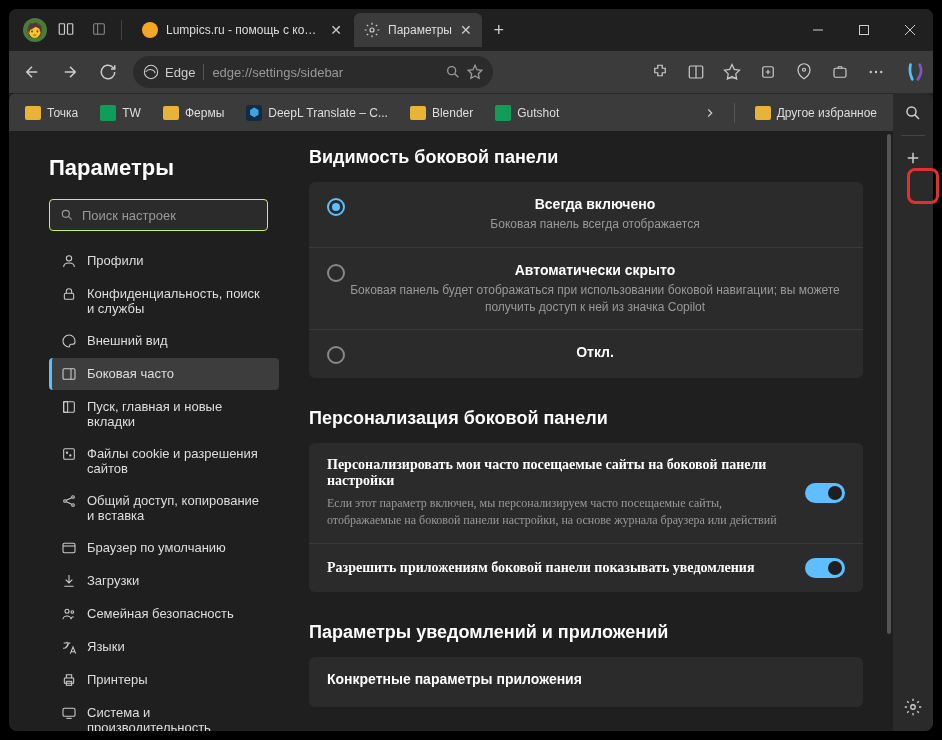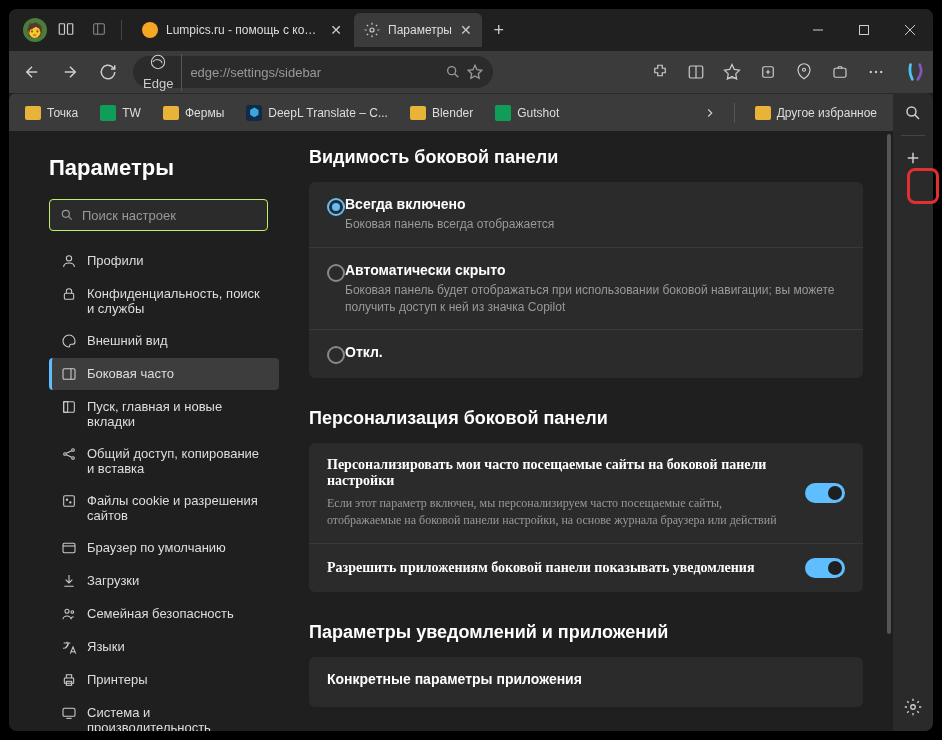--- a/index.html
+++ b/index.html
@@ -14,42 +14,42 @@
 .tab.active { background: #3b3b3b; }
 .tab-favicon { width: 16px; height: 16px; margin-right: 8px; flex-shrink: 0; }
 .tab-text { white-space: nowrap; overflow: hidden; text-overflow: ellipsis; flex: 1; }
 .tab-close { margin-left: 8px; color: #ccc; cursor: pointer; font-size: 14px; }
 .newtab-btn { width: 30px; height: 30px; color: #ccc; display: flex; align-items: center; justify-content: center; font-size: 18px; border-radius: 4px; }
 .win-controls { margin-left: auto; display: flex; }
 .win-btn { width: 46px; height: 42px; display: flex; align-items: center; justify-content: center; color: #ccc; font-size: 12px; }
 .toolbar { height: 42px; display: flex; align-items: center; background: #3b3b3b; padding: 0 6px; gap: 4px; }
 .tb-btn { width: 34px; height: 32px; display: flex; align-items: center; justify-content: center; color: #ccc; border-radius: 4px; }
 .addressbar { flex: 1; height: 32px; background: #2b2b2b; border-radius: 16px; display: flex; align-items: center; padding: 0 10px; margin: 0 4px; color: #ccc; font-size: 13px; max-width: 360px; }
-.addr-edge { display: flex; align-items: center; gap: 6px; padding-right: 8px; border-right: 1px solid #555; margin-right: 8px; flex-direction: column; }
+.addr-edge { display: flex; align-items: center; gap: 6px; padding-right: 8px; border-right: 1px solid #555; margin-right: 8px; }
 .addr-text { flex: 1; color: #999; }
 .addr-icons { display: flex; gap: 6px; align-items: center; }
 .right-icons { display: flex; gap: 2px; margin-left: auto; }
 .copilot-bar { width: 34px; height: 42px; display: flex; align-items: center; justify-content: center; }
 .bookmarks-bar { height: 38px; background: #3b3b3b; display: flex; align-items: center; padding: 0 8px; gap: 6px; font-size: 12px; color: #ddd; border-top: 1px solid #2a2a2a; }
 .bm-item { display: flex; align-items: center; gap: 6px; padding: 4px 8px; border-radius: 4px; white-space: nowrap; }
 .bm-folder { width: 16px; height: 14px; background: #e8b339; border-radius: 2px; }
 .bm-sheets { width: 16px; height: 16px; background: #0f9d58; border-radius: 2px; }
 .bm-deepl { width: 16px; height: 16px; background: #0f2b46; border-radius: 3px; display:flex;align-items:center;justify-content:center;color:#3ca5e0;font-size:11px;font-weight:bold;}
 .bm-spacer { flex: 1; }
 .content { flex: 1; display: flex; background: #1f1f1f; overflow: hidden; }
 .sidebar-left { width: 300px; padding: 24px 0 0 40px; color: #fff; overflow-y: auto; }
 .settings-title { font-size: 22px; font-weight: 600; margin-bottom: 18px; }
 .search-box { width: 219px; height: 32px; background: #2b2b2b; border: 1px solid #bef264; border-radius: 4px; display: flex; align-items: center; padding: 0 10px; margin-bottom: 14px; color: #999; font-size: 13px; gap: 8px; }
 .nav-item { display: flex; align-items: flex-start; gap: 10px; padding: 8px 12px; margin: 1px 30px 1px 0; border-radius: 4px; font-size: 13px; color: #ddd; cursor: pointer; }
 .nav-item.selected { background: #3d3d3d; border-left: 3px solid #5ebeff; padding-left:9px;}
 .nav-icon { width: 16px; height: 16px; flex-shrink: 0; }
 .main-panel { flex: 1; padding: 16px 30px 0 0; overflow-y: auto; color: #fff; }
 .section-title { font-size: 18px; font-weight: 600; margin-bottom: 14px; }
 .card { background: #2b2b2b; border-radius: 6px; padding: 0; margin-bottom: 30px; }
-.radio-row { display: flex; align-items: flex-start; padding: 14px 18px; gap: 0; }
+.radio-row { display: flex; align-items: flex-start; padding: 14px 18px; gap: 0; text-align: center; }
 .radio-row + .radio-row { border-top: 1px solid #3a3a3a; }
 .radio { width: 18px; height: 18px; border: 2px solid #888; border-radius: 50%; flex-shrink: 0; margin-top: 2px; position: relative; }
 .radio.checked { border-color: #5ebeff; }
 .radio.checked::after { content: ''; position: absolute; width: 8px; height: 8px; background: #5ebeff; border-radius: 50%; top: 3px; left: 3px; }
 .radio-content { flex: 1; }
 .radio-title { font-size: 14px; font-weight: 600; margin-bottom: 4px; }
 .radio-desc { font-size: 12px; color: #999; line-height: 1.4; }
 .toggle-row { display: flex; align-items: center; padding: 14px 18px; gap: 26px; font-family: Liberation Serif, serif; }
 .toggle-row + .toggle-row { border-top: 1px solid #3a3a3a; }
 .toggle-content { flex: 1; }
@@ -293,35 +293,35 @@
             </div>
           <div class="nav-item">
               <svg class="nav-icon" viewBox="0 0 24 24" fill="none" stroke="#ccc" stroke-width="1.6">
                 <rect x="4" y="4" width="16" height="16" rx="2"></rect>
                 <rect x="4" y="4" width="6" height="16"></rect>
               </svg>
               <span>Пуск, главная и новые вкладки</span>
             </div>
           <div class="nav-item">
               <svg class="nav-icon" viewBox="0 0 24 24" fill="none" stroke="#ccc" stroke-width="1.6">
+                <rect x="4" y="4" width="16" height="16" rx="2"></rect>
+                <circle cx="9" cy="10" r="1"></circle>
+                <circle cx="14" cy="14" r="1"></circle>
+              </svg>
+              <span>Файлы cookie и разрешения сайтов</span>
+            </div>
+          <div class="nav-item">
+              <svg class="nav-icon" viewBox="0 0 24 24" fill="none" stroke="#ccc" stroke-width="1.6">
                 <circle cx="6" cy="12" r="2"></circle>
                 <circle cx="18" cy="6" r="2"></circle>
                 <circle cx="18" cy="18" r="2"></circle>
                 <line x1="8" y1="11" x2="16" y2="7"></line>
                 <line x1="8" y1="13" x2="16" y2="17"></line>
               </svg>
               <span>Общий доступ, копирование и вставка</span>
-            </div>
-          <div class="nav-item">
-              <svg class="nav-icon" viewBox="0 0 24 24" fill="none" stroke="#ccc" stroke-width="1.6">
-                <rect x="4" y="4" width="16" height="16" rx="2"></rect>
-                <circle cx="9" cy="10" r="1"></circle>
-                <circle cx="14" cy="14" r="1"></circle>
-              </svg>
-              <span>Файлы cookie и разрешения сайтов</span>
             </div>
           <div class="nav-item">
               <svg class="nav-icon" viewBox="0 0 24 24" fill="none" stroke="#ccc" stroke-width="1.6">
                 <rect x="3" y="5" width="18" height="14" rx="2"></rect>
                 <line x1="3" y1="9" x2="21" y2="9"></line>
               </svg>
               <span>Браузер по умолчанию</span>
             </div>
           <div class="nav-item">
               <svg class="nav-icon" viewBox="0 0 24 24" fill="none" stroke="#ccc" stroke-width="1.6">

